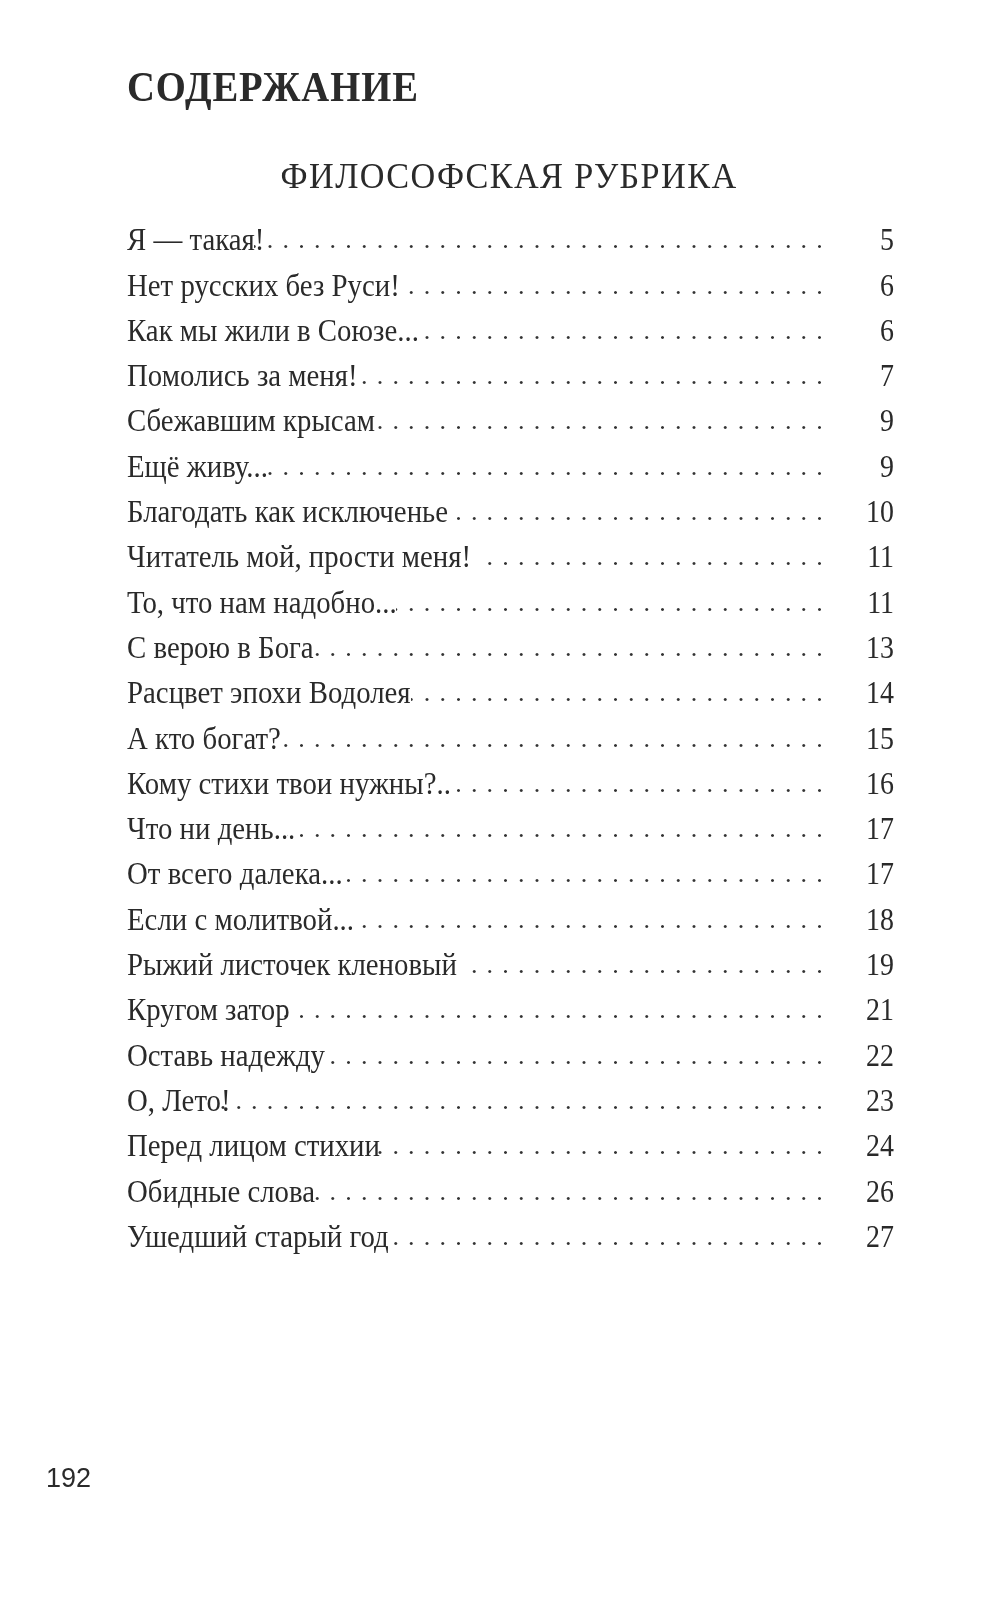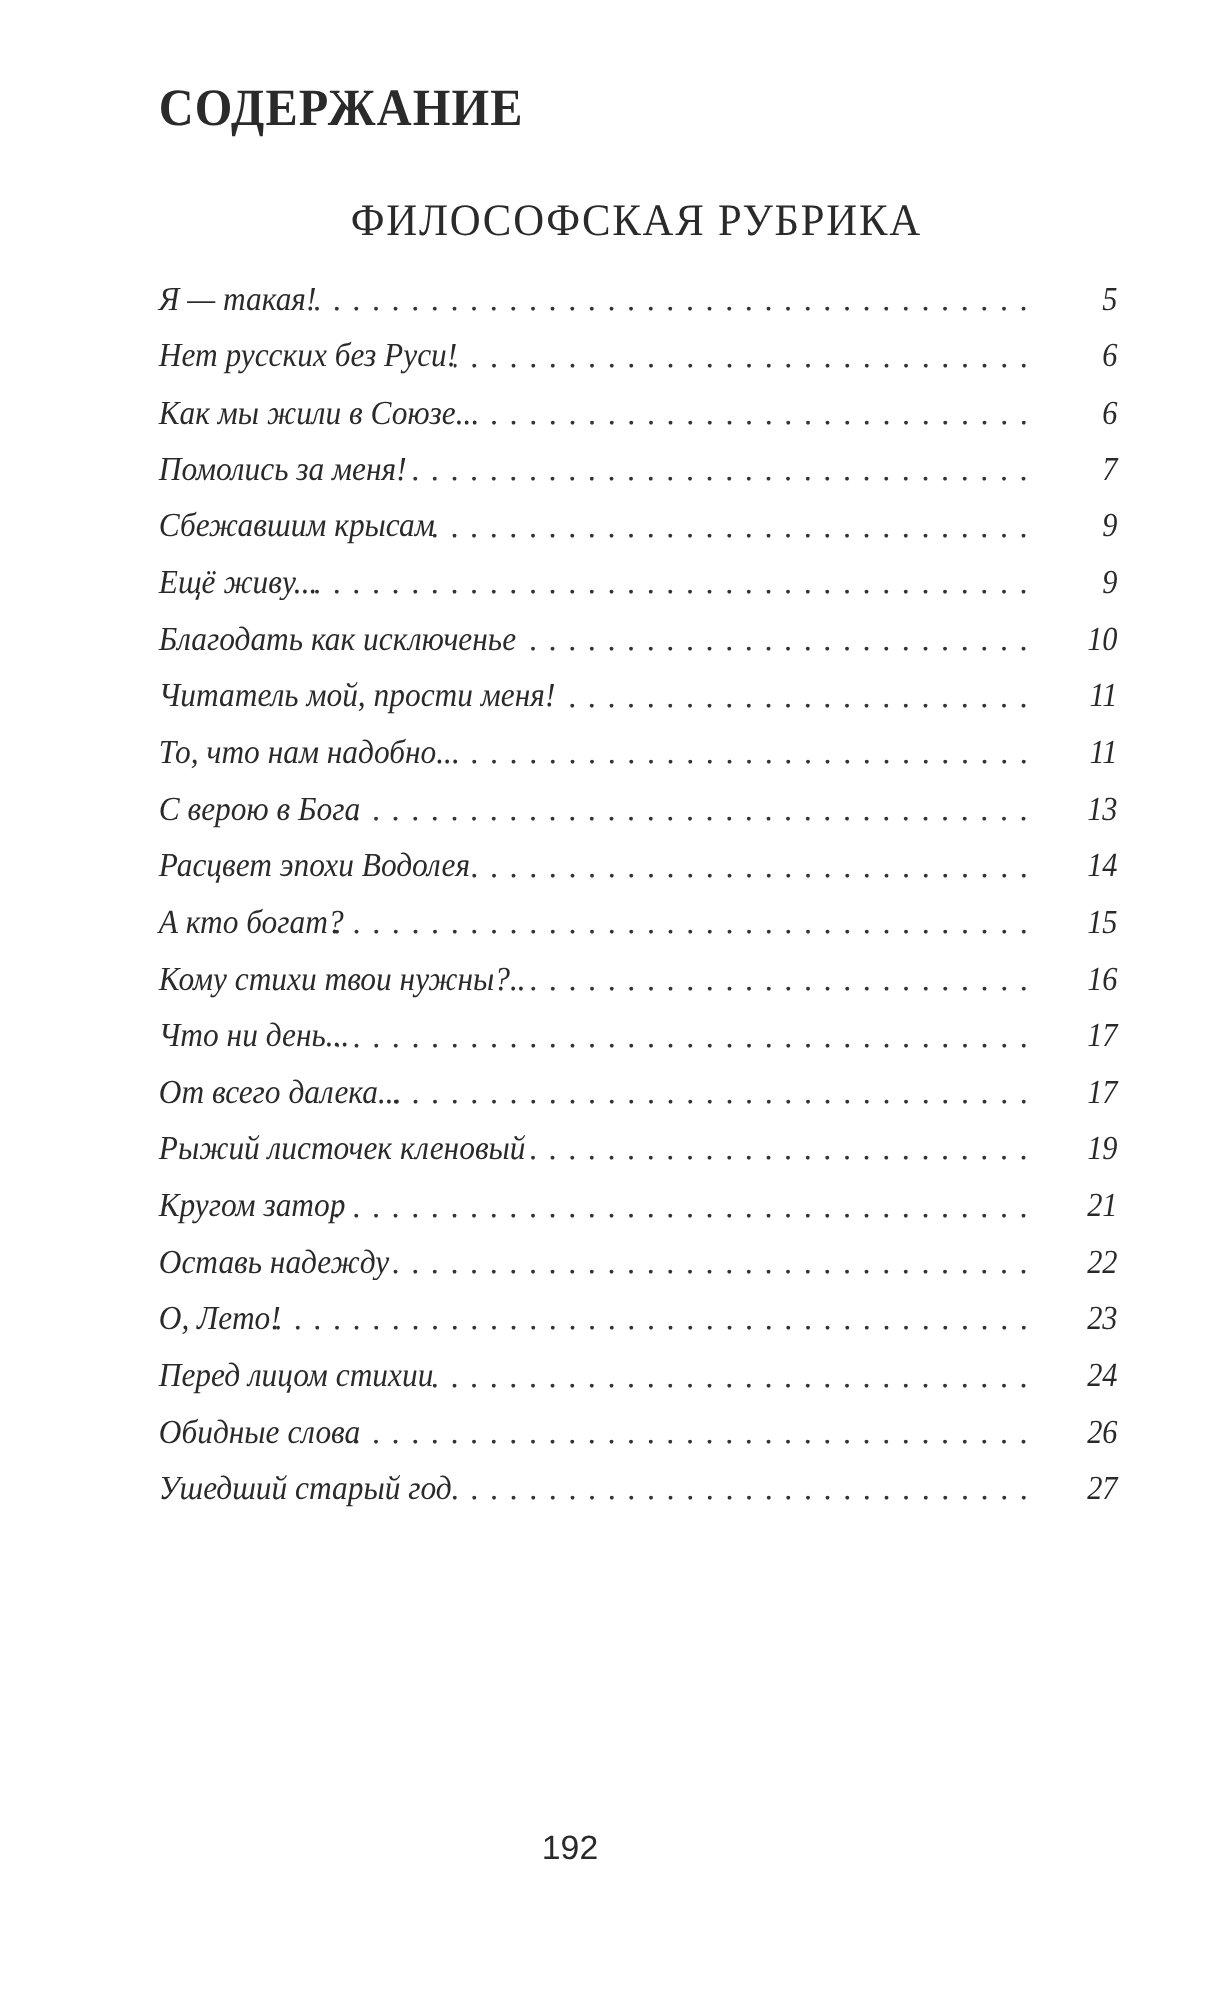--- a/index.html
+++ b/index.html
@@ -50,26 +50,25 @@
       position: absolute;
       left: 127px;
       top: 217px;
       width: 767px;
       margin: 0;
       padding: 0;
       list-style: none;
     }
     .toc-row {
       display: flex;
-      align-items: flex-start;
+      align-items: flex-end;
       height: 45.3px;
-      font-size: 27px;
+      font-size: 31px;
       line-height: 45px;
       color: #2a2a2a;
-      font-style: italic;
     }
     .toc-label {
       white-space: nowrap;
       flex: 0 0 auto;
       transform: scaleX(0.93);
       transform-origin: left center;
       margin-right: -4%;
     }
     .toc-dots {
       flex: 1 1 auto;
@@ -90,21 +89,21 @@
       text-align: right;
       white-space: nowrap;
       transform: scaleX(0.9);
       transform-origin: right center;
     }
     .folio {
       position: absolute;
       left: 0;
       width: 866px;
       top: 1463px;
-      text-align: center;
+      text-align: left;
       font-family: "Liberation Sans", "DejaVu Sans", sans-serif;
       font-size: 27px;
       color: #2a2a2a;
       padding-left: 46px;
       box-sizing: border-box;
     }
   </style>
 </head>
 <body>
 
@@ -182,20 +181,25 @@
         <span class="toc-label">Что ни день...</span>
         <span class="toc-dots"></span>
         <span class="toc-page">17</span>
       </li>
     <li class="toc-row">
         <span class="toc-label">От всего далека...</span>
         <span class="toc-dots"></span>
         <span class="toc-page">17</span>
       </li>
     <li class="toc-row">
+        <span class="toc-label">Если с молитвой...</span>
+        <span class="toc-dots"></span>
+        <span class="toc-page">18</span>
+      </li>
+    <li class="toc-row">
         <span class="toc-label">Рыжий листочек кленовый</span>
         <span class="toc-dots"></span>
         <span class="toc-page">19</span>
       </li>
     <li class="toc-row">
         <span class="toc-label">Кругом затор</span>
         <span class="toc-dots"></span>
         <span class="toc-page">21</span>
       </li>
     <li class="toc-row">

